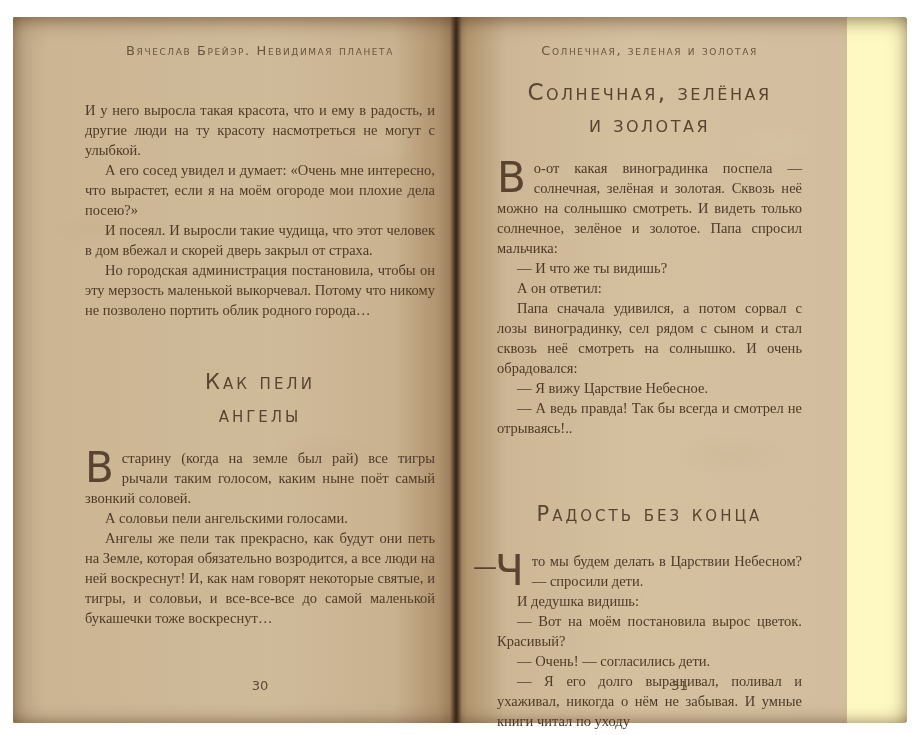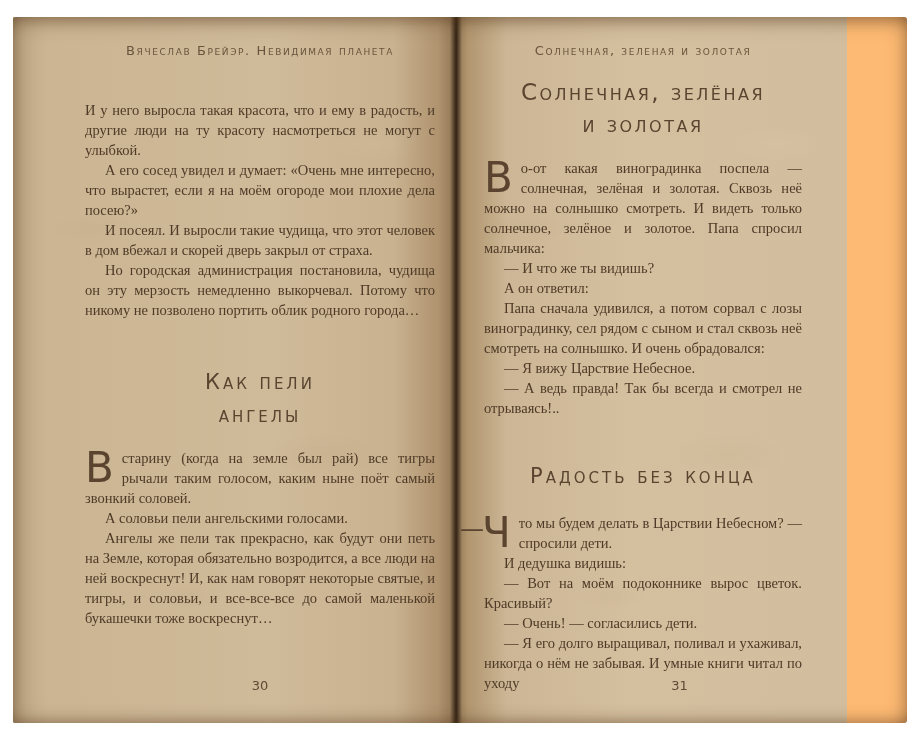--- a/index.html
+++ b/index.html
@@ -6,35 +6,35 @@
   body{
     width:920px;height:735px;
     background:#ffffff;
     position:relative;
     overflow:hidden;
     font-family:"Liberation Serif","DejaVu Serif",serif;
   }
   .book{
     position:absolute;left:13px;top:17px;width:894px;height:706px;
     border-radius:3px;
-    background:#fdba74;
+    background:#fef9c3;
   }
   .page{
     position:absolute;top:0;height:706px;
     box-sizing:border-box;
     color:#4e3a27;
   }
   .page-left{
     left:0;width:443px;
     padding:25px 21px 0 72px;
     background:linear-gradient(90deg,#bda684 0%,#cbb593 8%,#cfba99 58%,#c9b290 86%,#b0936f 96%,#8f7554 100%);
   }
   .page-right{
     left:443px;width:391px;
-    padding:25px 45px 0 28px;
+    padding:25px 45px 0 41px;
     background:linear-gradient(90deg,#8f7554 0%,#b1966f 3%,#ccb695 13%,#d4bf9f 45%,#d2be9e 100%);
   }
   .spine{
     position:absolute;left:437px;top:0;width:12px;height:706px;
     background:linear-gradient(90deg,rgba(61,41,23,0) 0%,rgba(48,32,18,.85) 45%,rgba(48,32,18,.9) 55%,rgba(61,41,23,0) 100%);
     z-index:3;
   }
   .photo-shade{
     position:absolute;inset:0;border-radius:3px;z-index:4;pointer-events:none;
     box-shadow:
@@ -84,21 +84,21 @@
   .chapter-title{
     margin:16px 0 18px 0;
     font-family:"DejaVu Sans","Liberation Sans",sans-serif;
     font-variant:small-caps;
     font-weight:400;
     font-size:23px;line-height:32px;
     letter-spacing:2.5px;
     text-align:center;
     color:#5a4430;
   }
-  .section-heading-2{margin-top:42px;margin-bottom:20px;}
+  .section-heading-2{margin-top:60px;margin-bottom:20px;}
   .h-line{display:block;}
 
   .dropwrap{
     float:left;
     font-family:"DejaVu Sans","Liberation Sans",sans-serif;
     color:#5a4430;
     padding:2px 8px 0 0;
   }
   .capletter{font-size:42px;line-height:36px;}
   .cap-dash{font-size:24px;vertical-align:10px;letter-spacing:-2px;}
@@ -119,21 +119,21 @@
 <div class="book">
 
   <div class="page page-left">
     <div class="texture"></div>
     <div class="running-header">Вячеслав Брейэр. Невидимая планета</div>
 
     <div class="body-block">
       <p class="para flush">И у него выросла такая красота, что и ему в радость, и другие люди на ту красоту насмотреться не могут с улыбкой.</p>
       <p class="para">А его сосед увидел и думает: «Очень мне интересно, что вырастет, если я на моём огороде мои плохие дела посею?»</p>
       <p class="para">И посеял. И выросли такие чудища, что этот человек в дом вбежал и скорей дверь закрыл от страха.</p>
-      <p class="para">Но городская администрация постановила, чудища он эту мерзость немедленно выкорчевал. Потому что никому не позволено портить облик родного города…</p>
+      <p class="para">Но городская администрация постановила, чтобы он эту мерзость маленькой выкорчевал. Потому что никому не позволено портить облик родного города…</p>
 
       <h2 class="section-heading">
         <span class="h-line">Как пели</span>
         <span class="h-line">ангелы</span>
       </h2>
 
       <p class="para dropp">
         <span class="dropwrap"><span class="capletter">В</span></span><span>старину (когда на земле был рай) все тигры рычали таким голосом, каким ныне поёт самый звонкий соловей.</span>
       </p>
       <p class="para">А соловьи пели ангельскими голосами.</p>
@@ -163,21 +163,21 @@
       <p class="para">— А ведь правда! Так бы всегда и смотрел не отрываясь!..</p>
 
       <h2 class="section-heading section-heading-2">
         <span class="h-line">Радость без конца</span>
       </h2>
 
       <p class="para dropp">
         <span class="dropwrap hang"><span class="cap-dash">—</span><span class="capletter">Ч</span></span><span>то мы будем делать в Царствии Небесном? — спросили дети.</span>
       </p>
       <p class="para">И дедушка видишь:</p>
-      <p class="para">— Вот на моём подоконнике вырос цветок. Красивый?</p>
+      <p class="para">— Вот на моём постановила вырос цветок. Красивый?</p>
       <p class="para">— Очень! — согласились дети.</p>
       <p class="para">— Я его долго выращивал, поливал и ухаживал, никогда о нём не забывая. И умные книги читал по уходу</p>
     </div>
 
     <div class="pagenum pagenum-right">31</div>
   </div>
 
   <div class="spine"></div>
   <div class="photo-shade"></div>
 </div>

